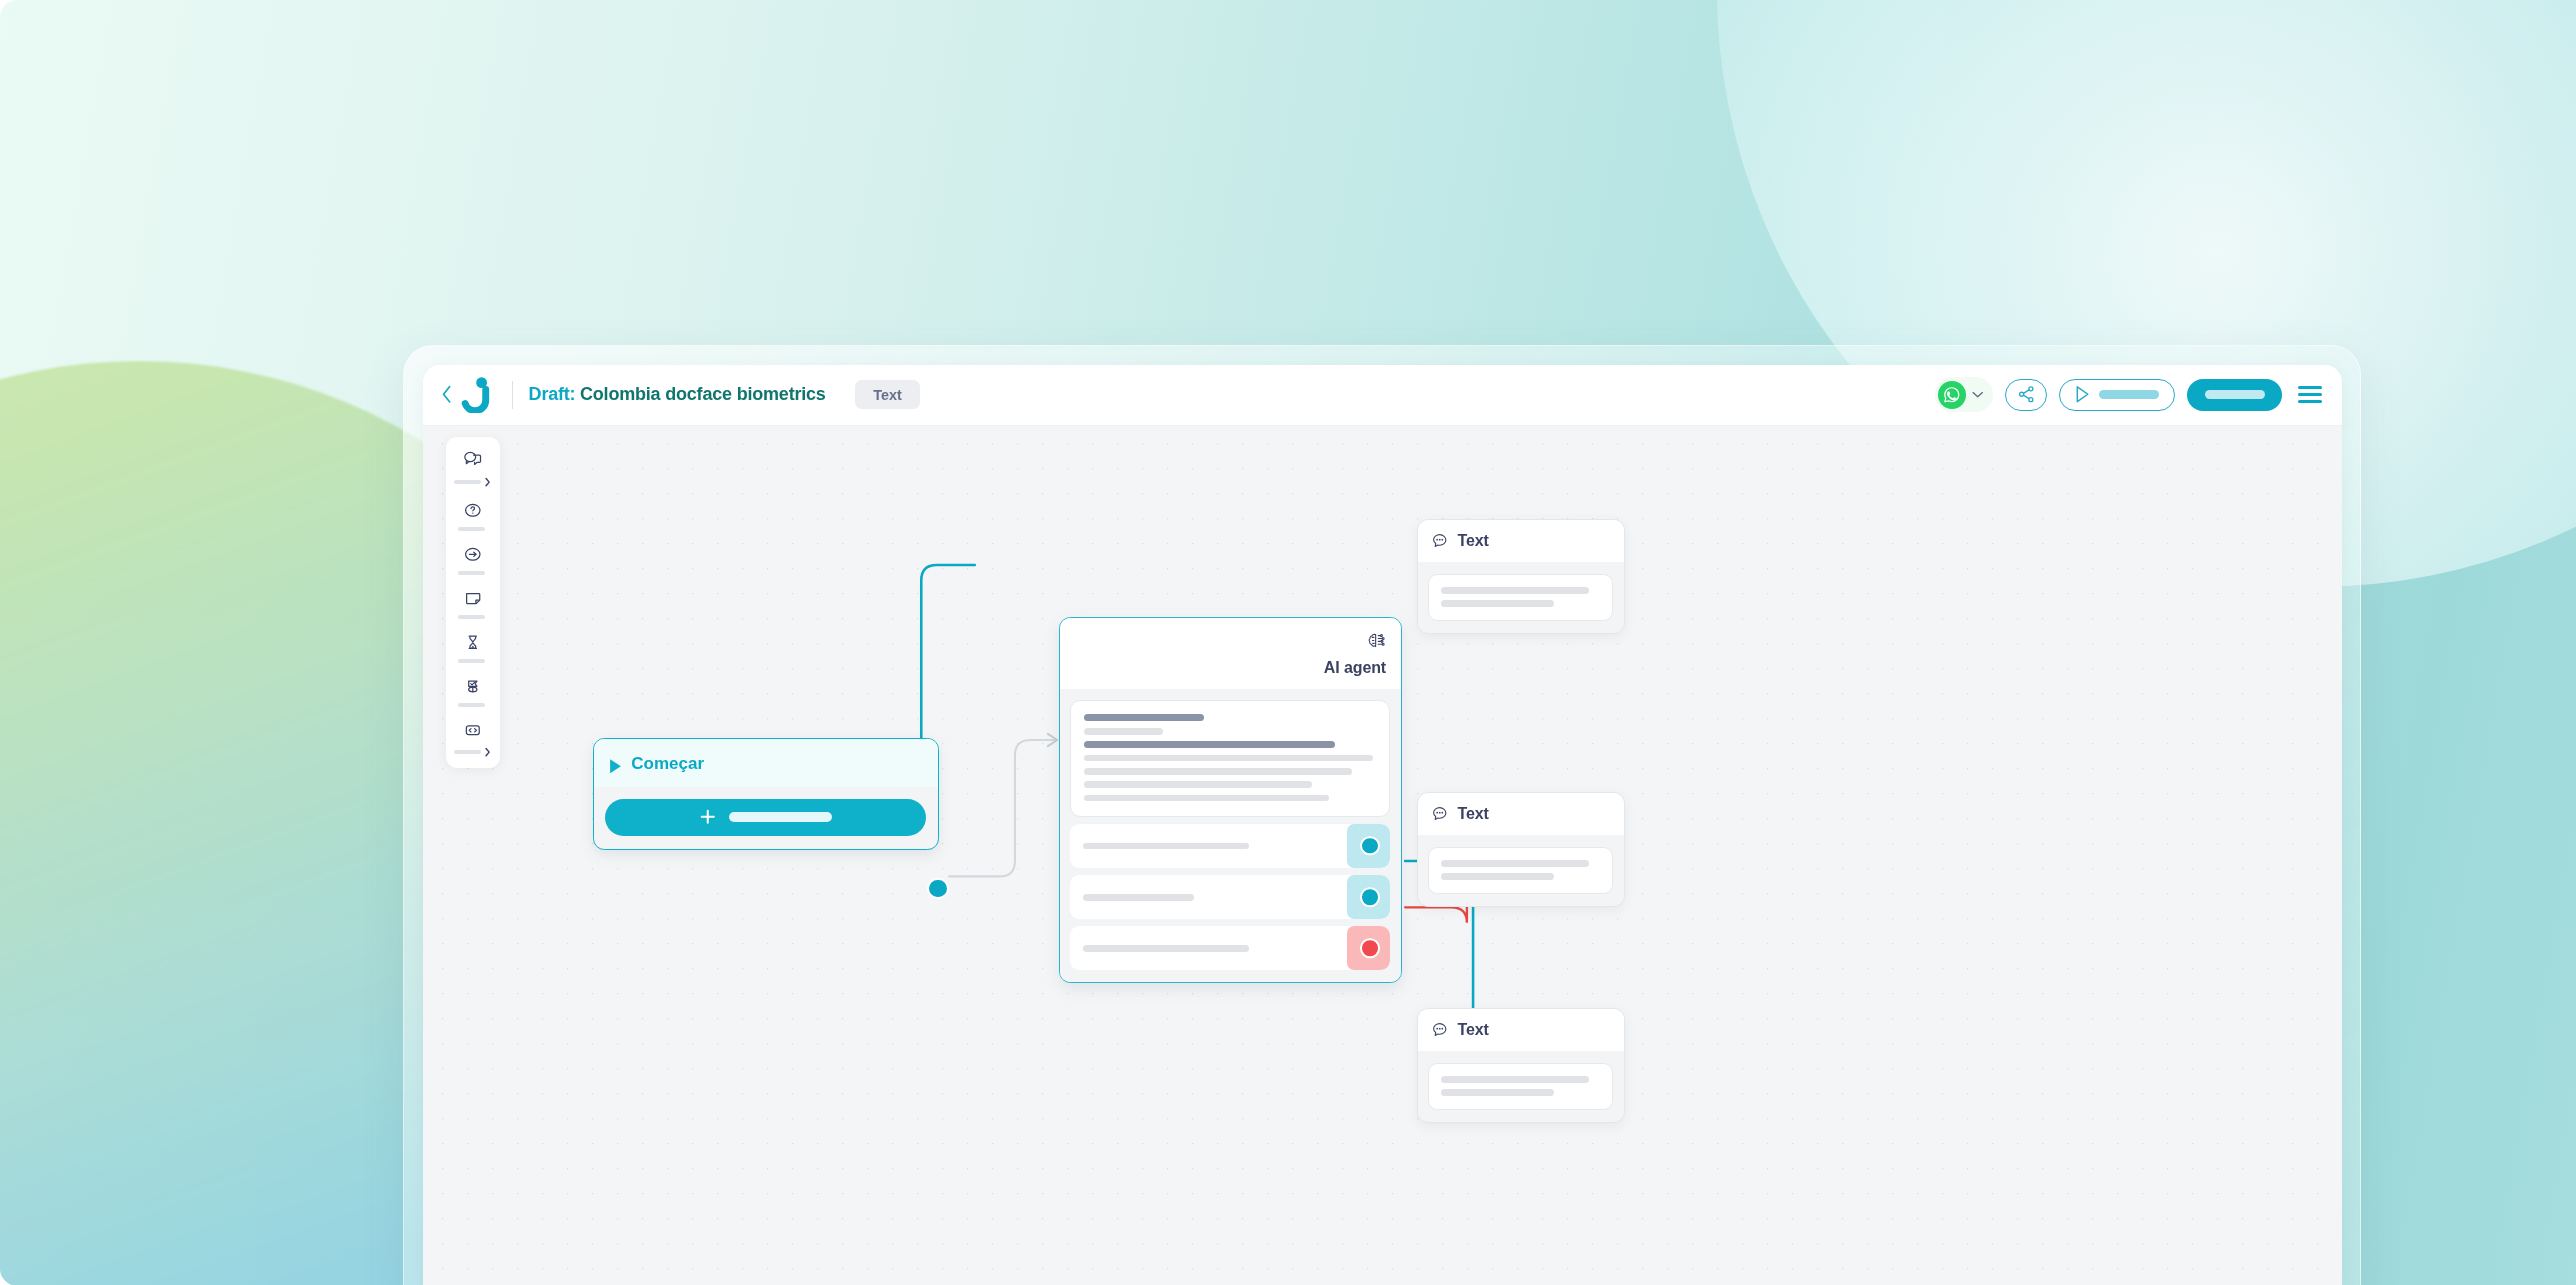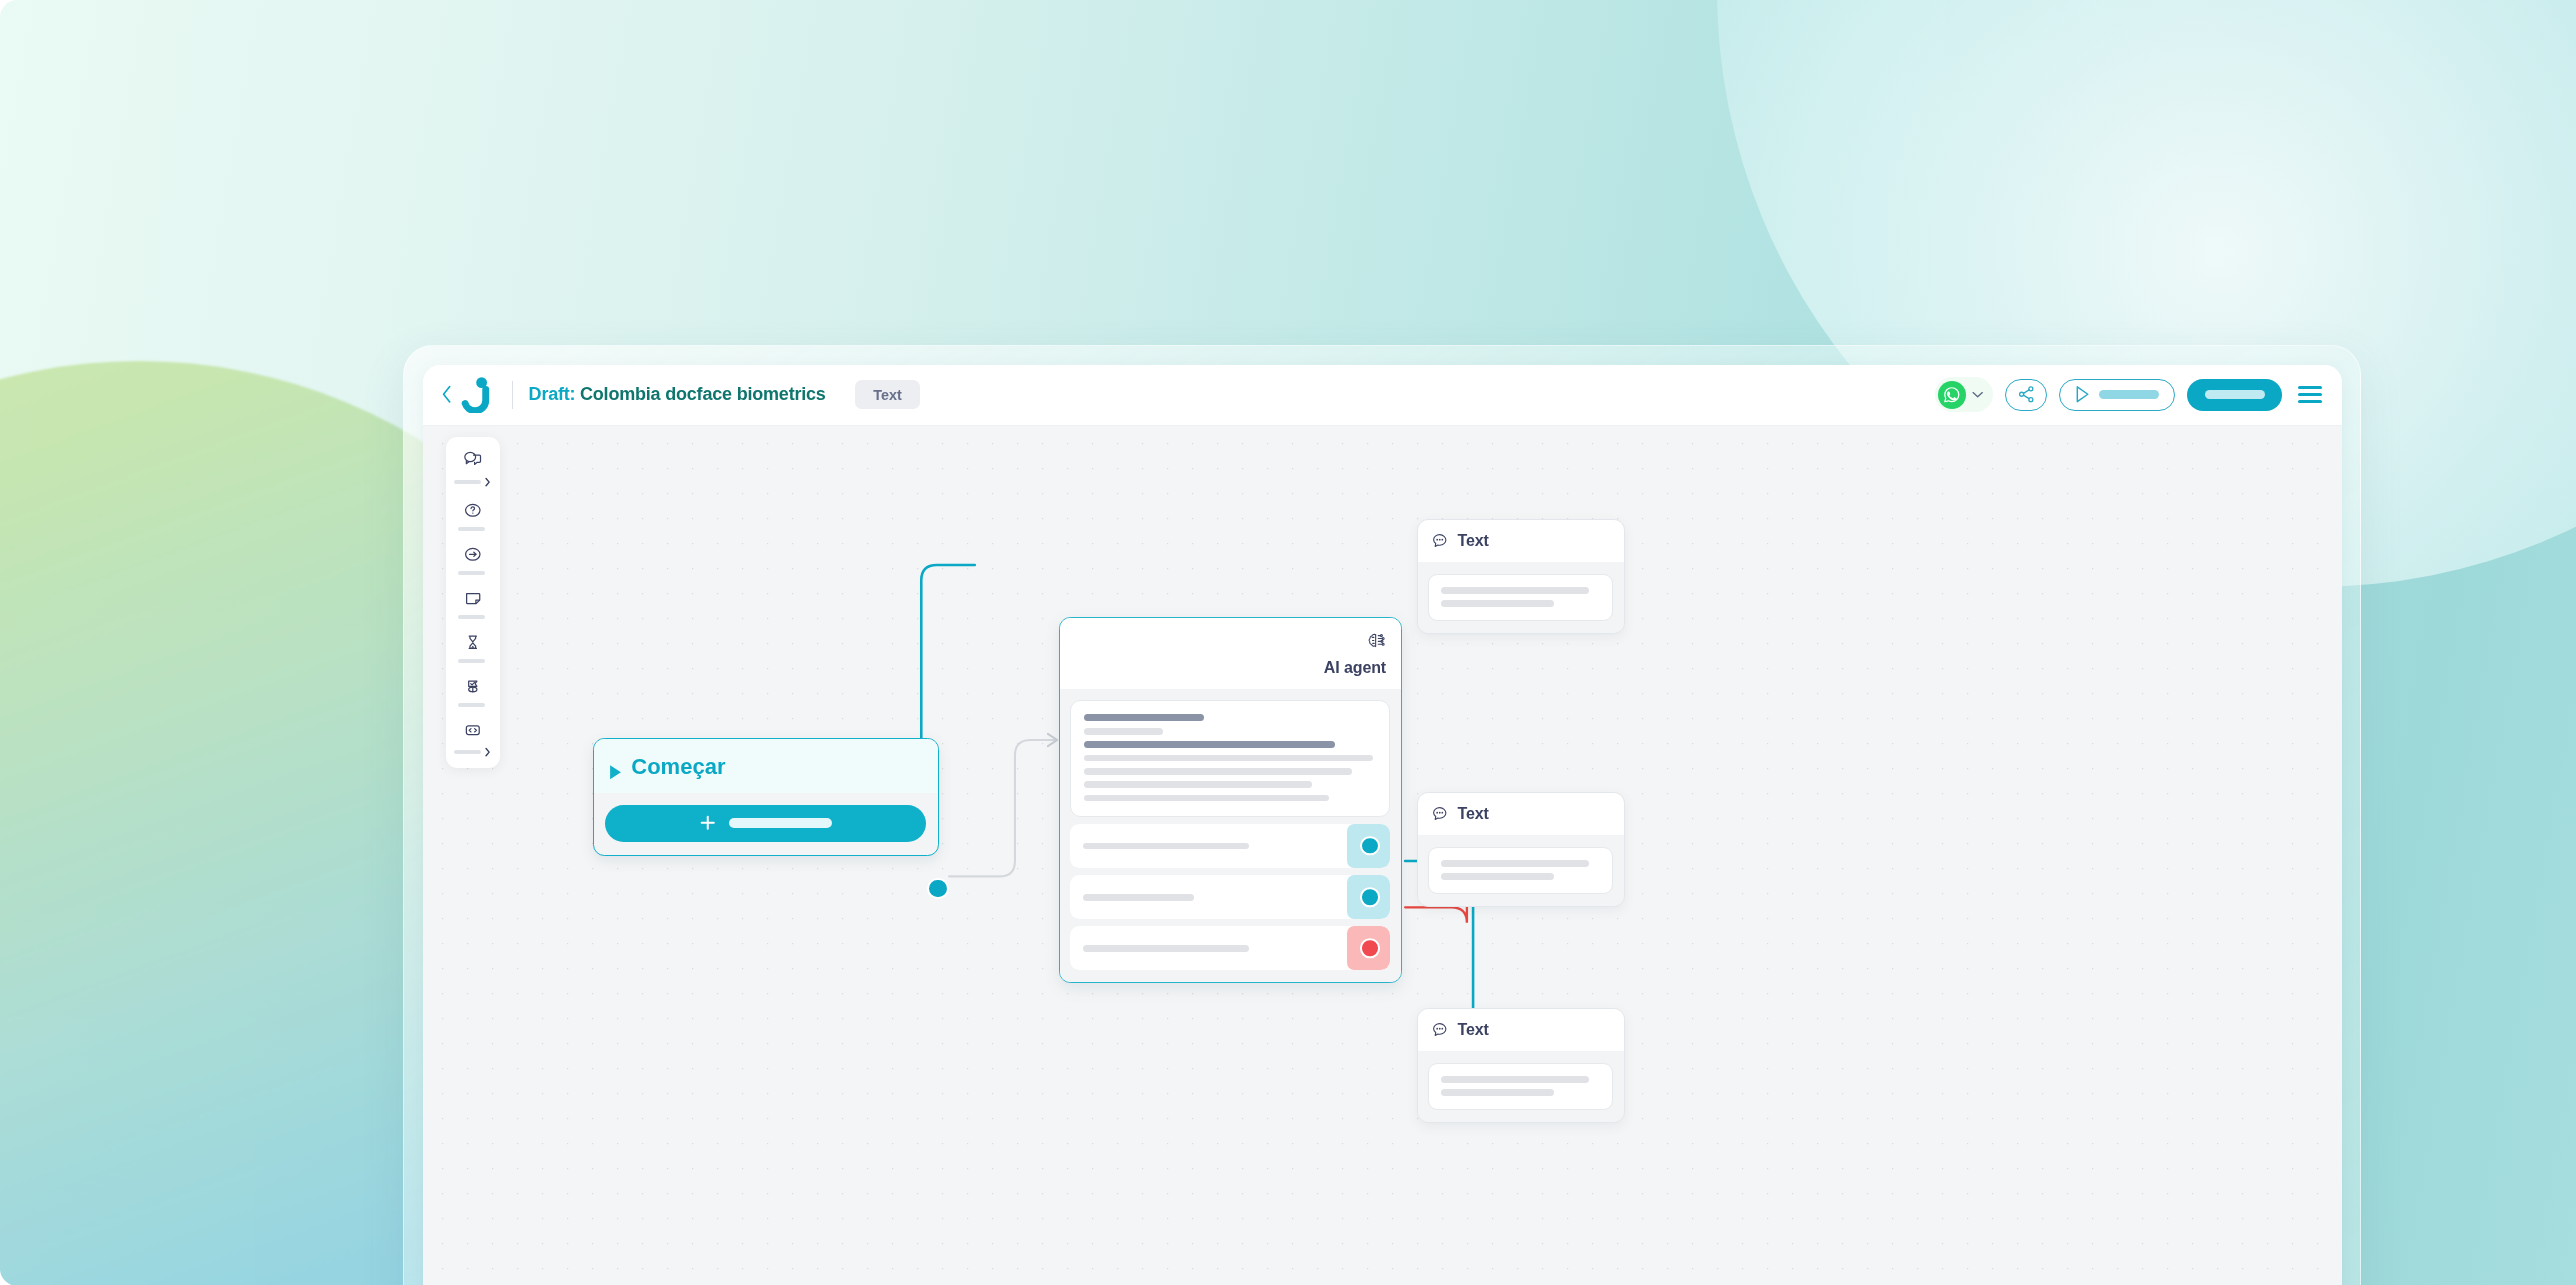--- a/index.html
+++ b/index.html
@@ -160,21 +160,21 @@
   .node-body { background:#f2f4f5; border-radius:0 0 10.3px 10.3px; padding:11.3px 10.3px; }
 
   
   #node-start {
     left:170px; top:312px; width:346px;
     background:#f2f4f5;
     border:1.5px solid #0fb0c9; border-radius:11.3px;
     box-shadow:0 4.1px 13.4px rgba(50,90,105,.10);
   }
   #node-start .node-head { background:#f0fcfc; padding:15.5px 14.4px 13.4px 14.4px; }
-  #start-title { color:#0aa8c4; font-size:22px; font-weight:600; }
+  #start-title { color:#0aa8c4; font-size:17px; font-weight:600; }
   #start-play { color:#0fb0c9; display:flex; }
   #start-btn {
     margin:11.3px 11.3px 13.4px 11.3px;
     height:37px; border-radius:19.6px; background:#0fb0c9;
     display:flex; align-items:center; justify-content:center; gap:12.4px;
     cursor:pointer;
   }
   #start-btn .plus { color:#fff; font-size:21.6px; line-height:0; font-weight:300; }
   #start-btn .redact { background:#e4f7fa; width:103px; height:9.8px; }
   .port {

